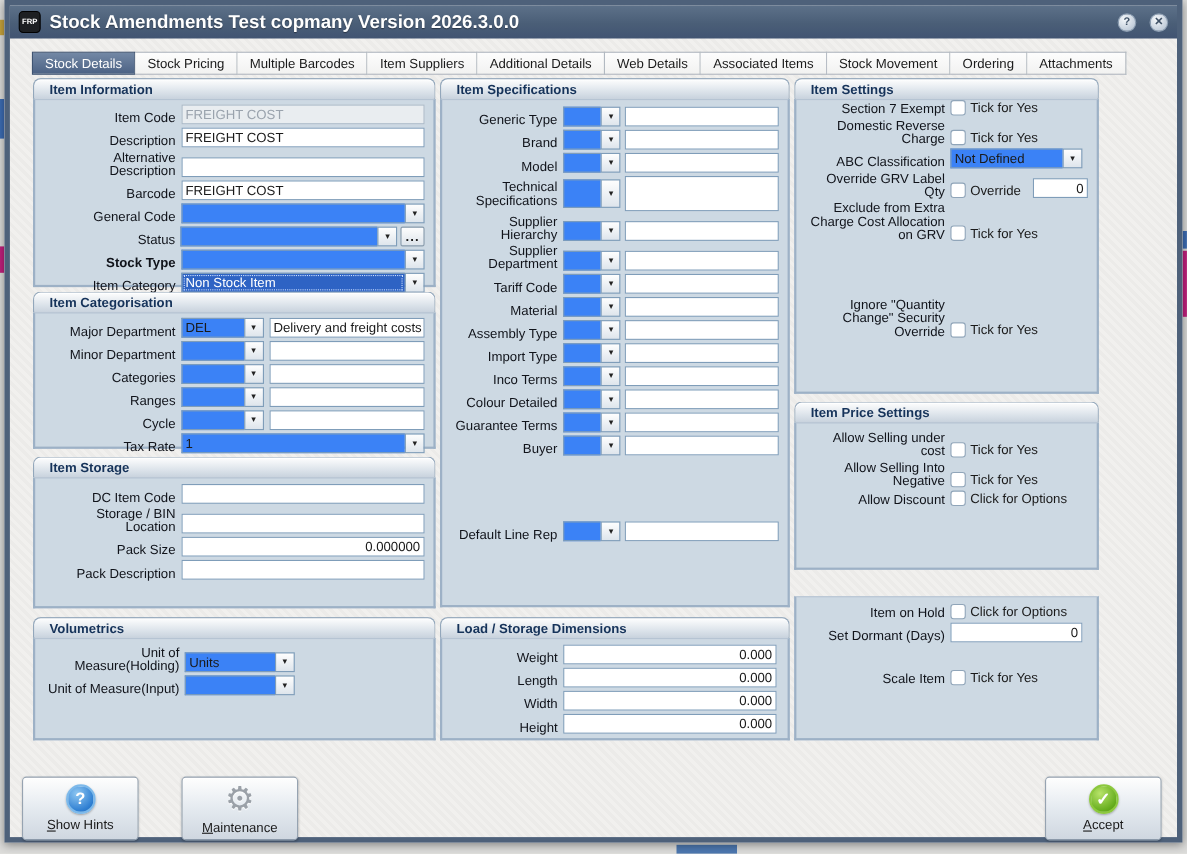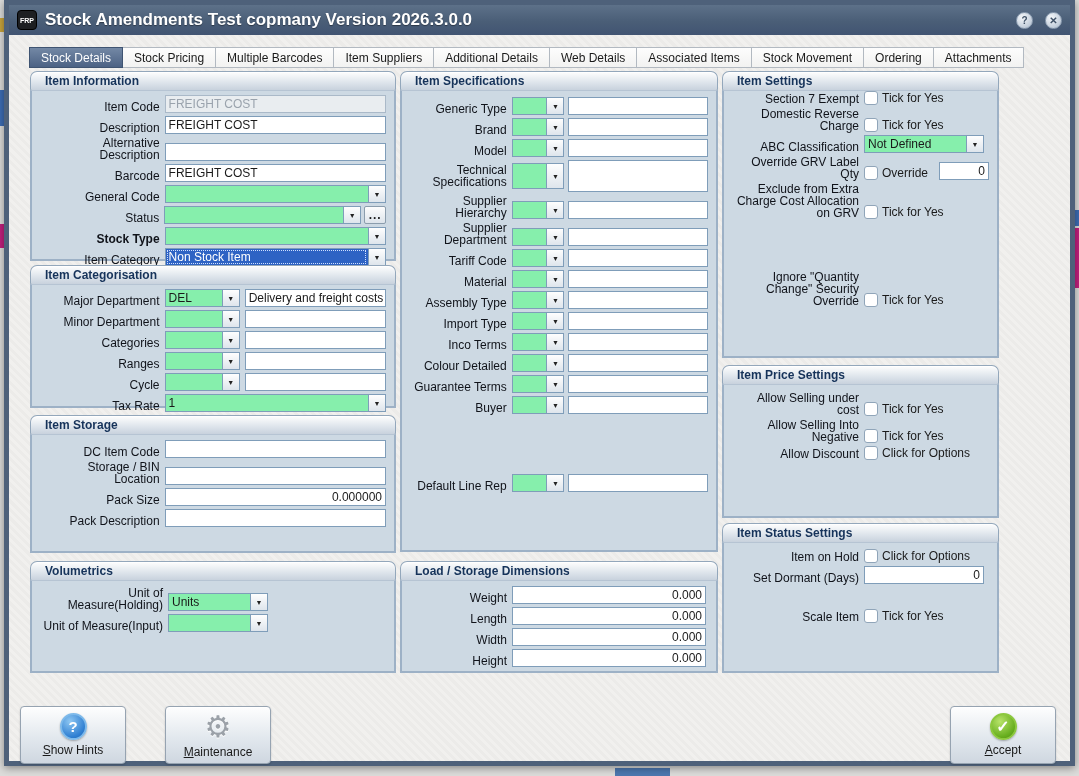--- a/index.html
+++ b/index.html
@@ -44,21 +44,21 @@
   .group-body { position:absolute; left:0; right:0; top:19px; bottom:0;
     border:2px solid #9db1c6; border-top:1px solid #b6c4d3; background:#cdd9e3; }
   
   .row { display:flex; align-items:flex-end; margin:0 8px 3px 8px; }
   .lbl { text-align:right; padding-right:5px; color:#10131a; line-height:12px; }
   .field { background:#fff; border:1px solid #7f9db9; height:18px; padding:0 3px;
     display:flex; align-items:center; overflow:hidden; white-space:nowrap; }
   .field.ro { background:#e9edf0; color:#9aa3ad; border-color:#aab9c8; }
   .field.num { justify-content:flex-end; }
   .combo { display:flex; height:18px; }
-  .combo-value { flex:1; background:#86efac; border:1px solid #7f9db9; border-right:none;
+  .combo-value { flex:1; background:#3b82f6; border:1px solid #7f9db9; border-right:none;
     padding:0 3px; display:flex; align-items:center; overflow:hidden; white-space:nowrap; }
   .combo-value.sel { background:#2e63c4; color:#fff; outline:1px dotted #cfe0ff; outline-offset:-3px; }
   .combo-btn { width:18px; background:linear-gradient(#fefefe,#dee5ec);
     border:1px solid #7f9db9; display:flex; align-items:center; justify-content:center;
     color:#222; font-size:7px; }
   .dots-btn { width:22px; height:18px; margin-left:3px;
     background:linear-gradient(#fdfdfd,#dde4eb); border:1px solid #8b9dad;
     border-radius:2px; display:flex; align-items:center; justify-content:center;
     font-weight:bold; letter-spacing:1px; }
   
@@ -468,21 +468,20 @@
         </div>
         <div class="row">
           <span class="lbl" style="width:132px;">Allow Discount</span>
           <span class="cb"></span>
           <span class="cb-cap">Click for Options</span>
         </div>
       </div>
     </div>
 
     <div class="group" style="left:713px;top:488px;width:277px;height:150px;">
-      <div class="group-header">Item Status Settings</div>
       <div class="group-body" style="padding-top:6px;">
         <div class="row">
           <span class="lbl" style="width:132px;">Item on Hold</span>
           <span class="cb"></span>
           <span class="cb-cap">Click for Options</span>
         </div>
         <div class="row">
           <span class="lbl" style="width:132px;">Set Dormant (Days)</span>
           <span class="field num" style="width:120px;">0</span>
         </div>

